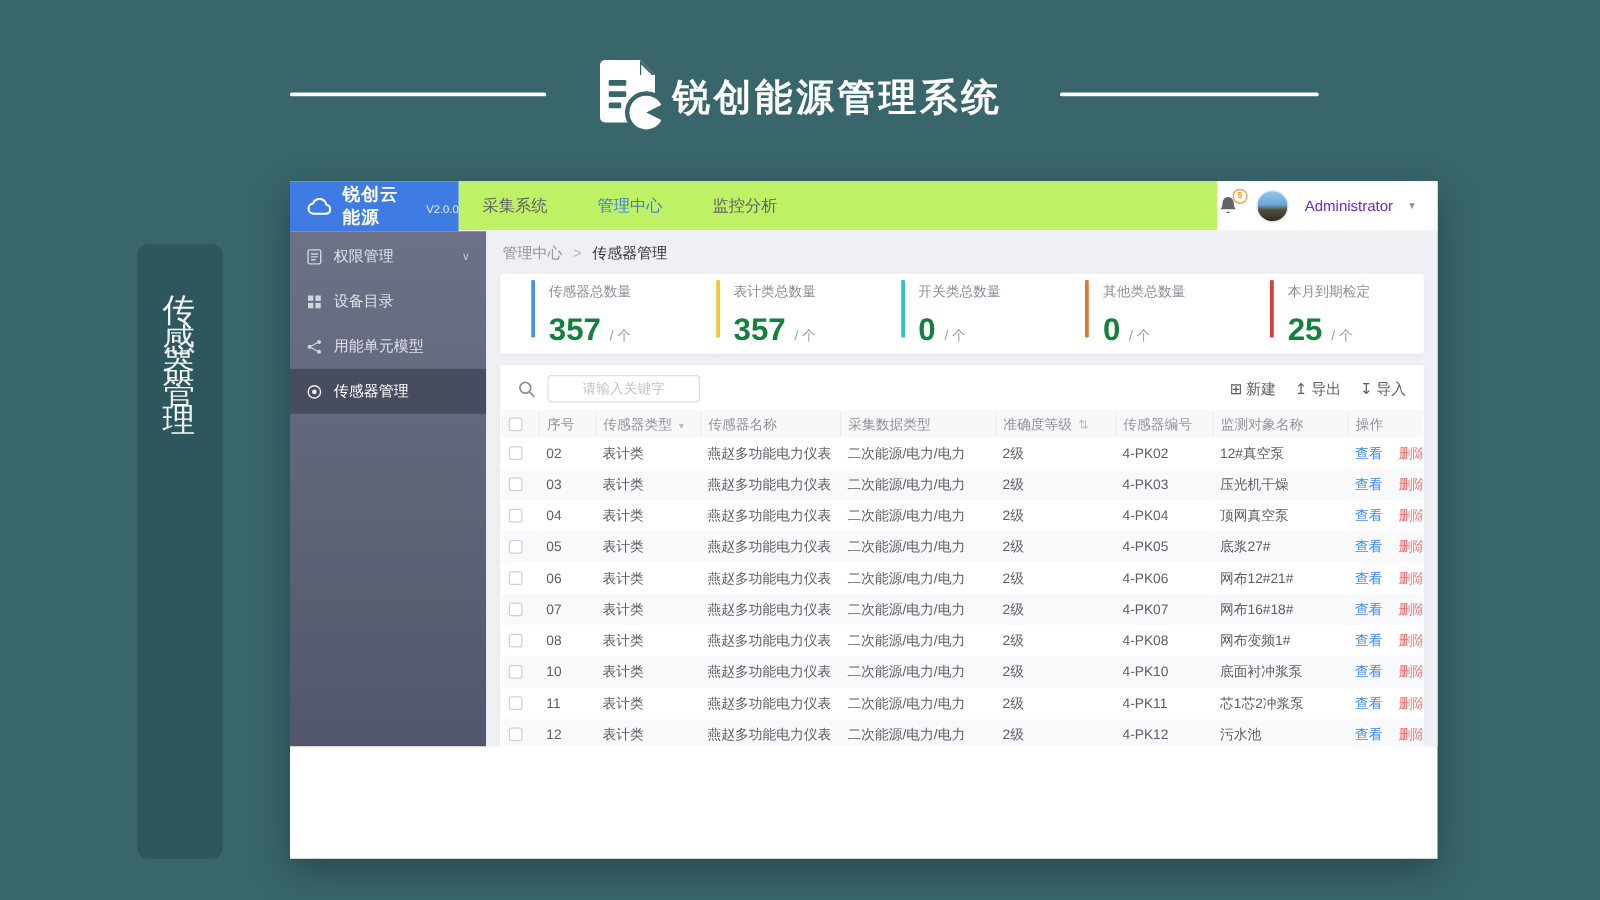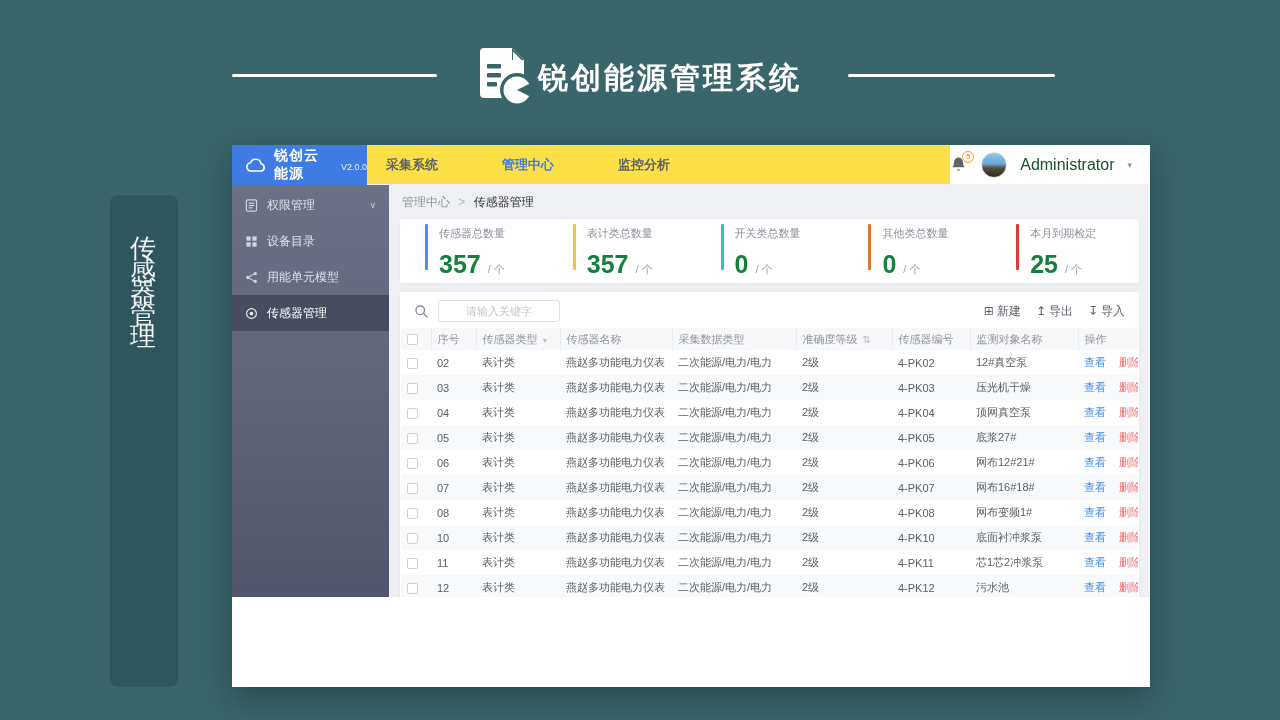--- a/index.html
+++ b/index.html
@@ -38,39 +38,39 @@
 
   
   .app-topbar { height:40px; display:flex; }
   .app-logo {
     width:135px; background:#3e7ce4; color:#fff;
     display:flex; align-items:center; padding-left:13px; gap:7px; flex:none;
   }
   .app-logo .logo-text { font-size:14px; font-weight:bold; letter-spacing:1px; }
   .app-logo .logo-ver { font-size:9px; opacity:.85; margin-top:3px; }
   .app-nav {
-    flex:1; display:flex; align-items:center; padding-left:19px; gap:64px;
-    background:#fde047; border-bottom:1px solid #f0f1f3;font-weight:bold;
+    flex:1; display:flex; align-items:center; padding-left:19px; gap:40px;
+    background:#bef264; border-bottom:1px solid #f0f1f3;
   }
   .nav-item { font-size:13px; color:#606266; cursor:pointer; }
   .nav-item.active { color:#3e7ce4; }
   .topbar-right { display:flex; align-items:center; gap:13px; padding-right:18px; background:#fff; border-bottom:1px solid #f0f1f3; }
   .bell-wrap { position:relative; width:18px; height:18px; }
   .bell-badge {
     position:absolute; top:-5px; right:-6px; width:12px; height:12px;
     border:1.5px solid #f59a23; border-radius:50%; background:#fff;
     color:#f59a23; font-size:7px; font-weight:bold;
     display:flex; align-items:center; justify-content:center;
   }
   .avatar {
     width:26px; height:26px; border-radius:50%;
     background:linear-gradient(180deg,#8fc7ee 0%,#6aa7d8 45%,#55503c 62%,#2e2a20 100%);
     border:1px solid #e2e4e8;
   }
-  .user-name { font-size:16px; color:#14532d; }
+  .user-name { font-size:12px; color:#6d28d9; }
   .user-caret { font-size:9px; color:#909399; }
 
   
   .app-body { display:flex; height:412px; }
   .app-sidebar { width:157px; flex:none; background:linear-gradient(180deg,#6c7186 0%,#5e6376 55%,#51566a 100%); padding-top:2px; }
   .menu-item {
     height:36px; display:flex; align-items:center; padding:0 13px; gap:9px;
     color:#dfe1e9; font-size:12px; cursor:pointer;
   }
   .menu-item.active { background:#474c5f; color:#ffffff; }

